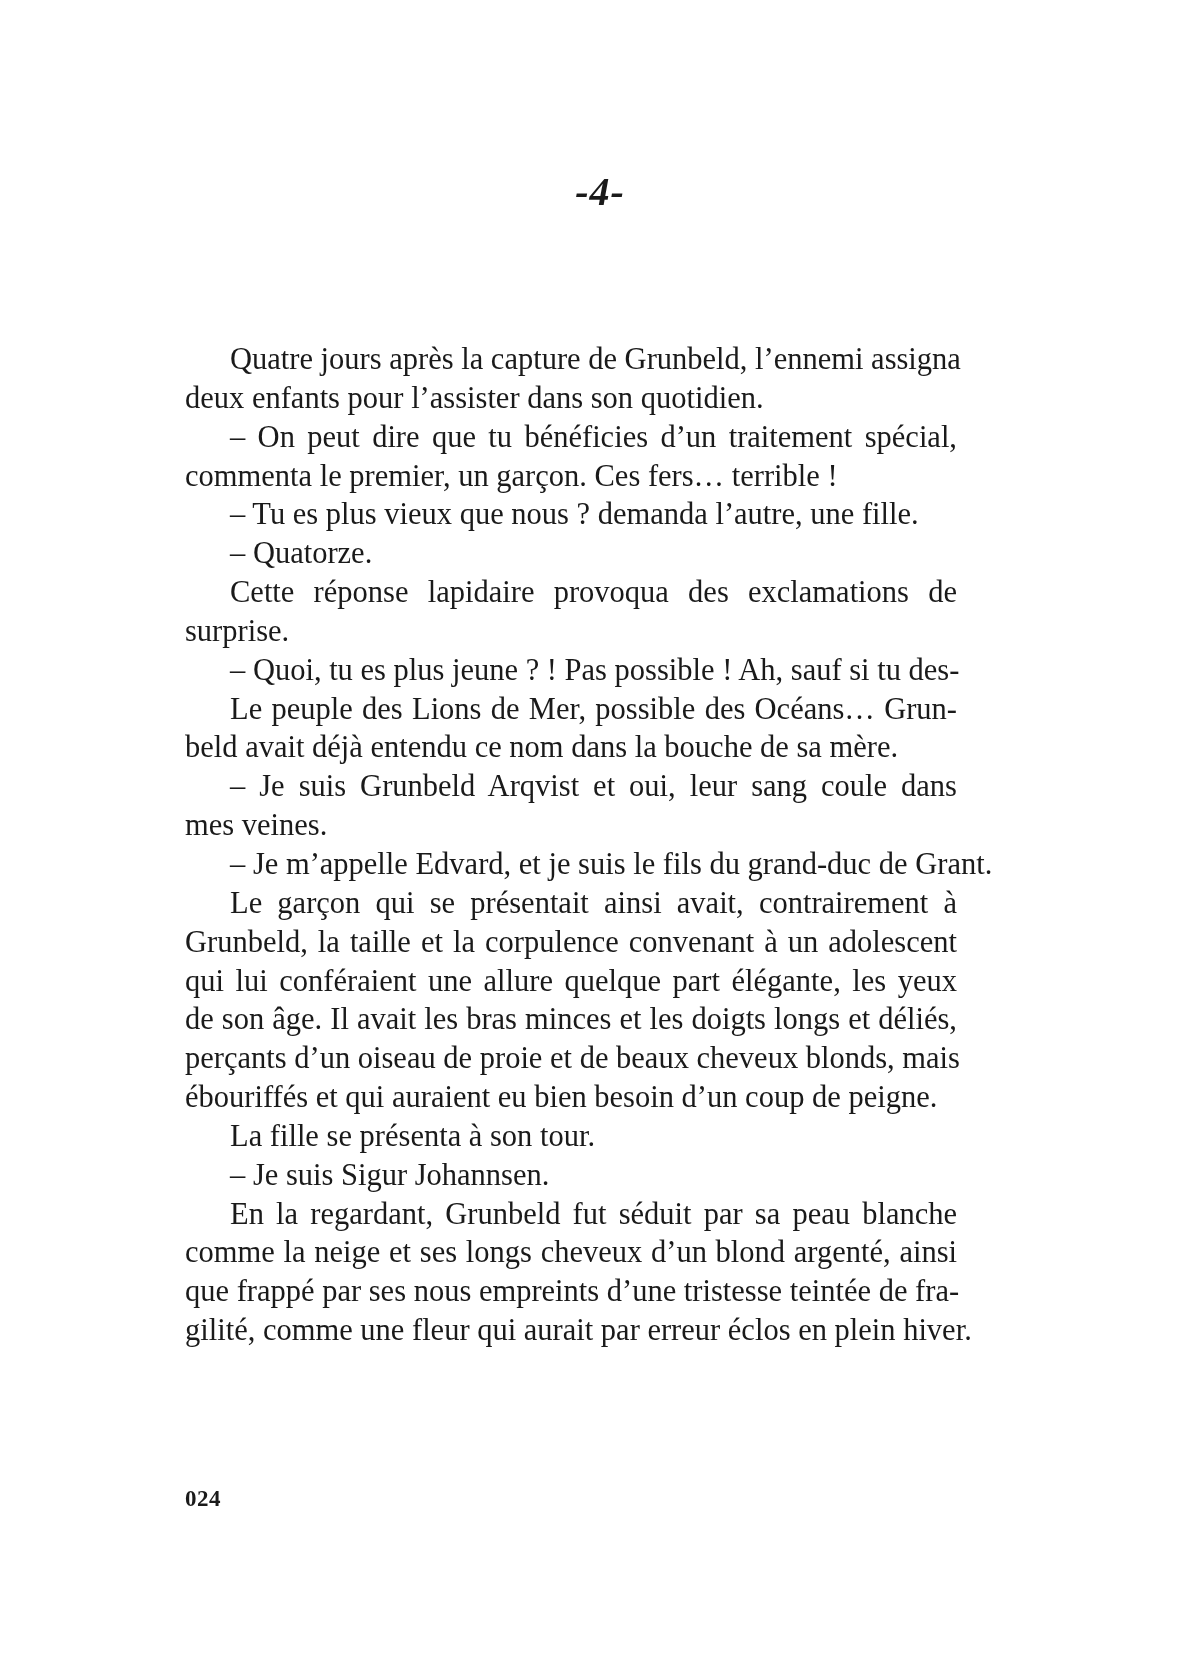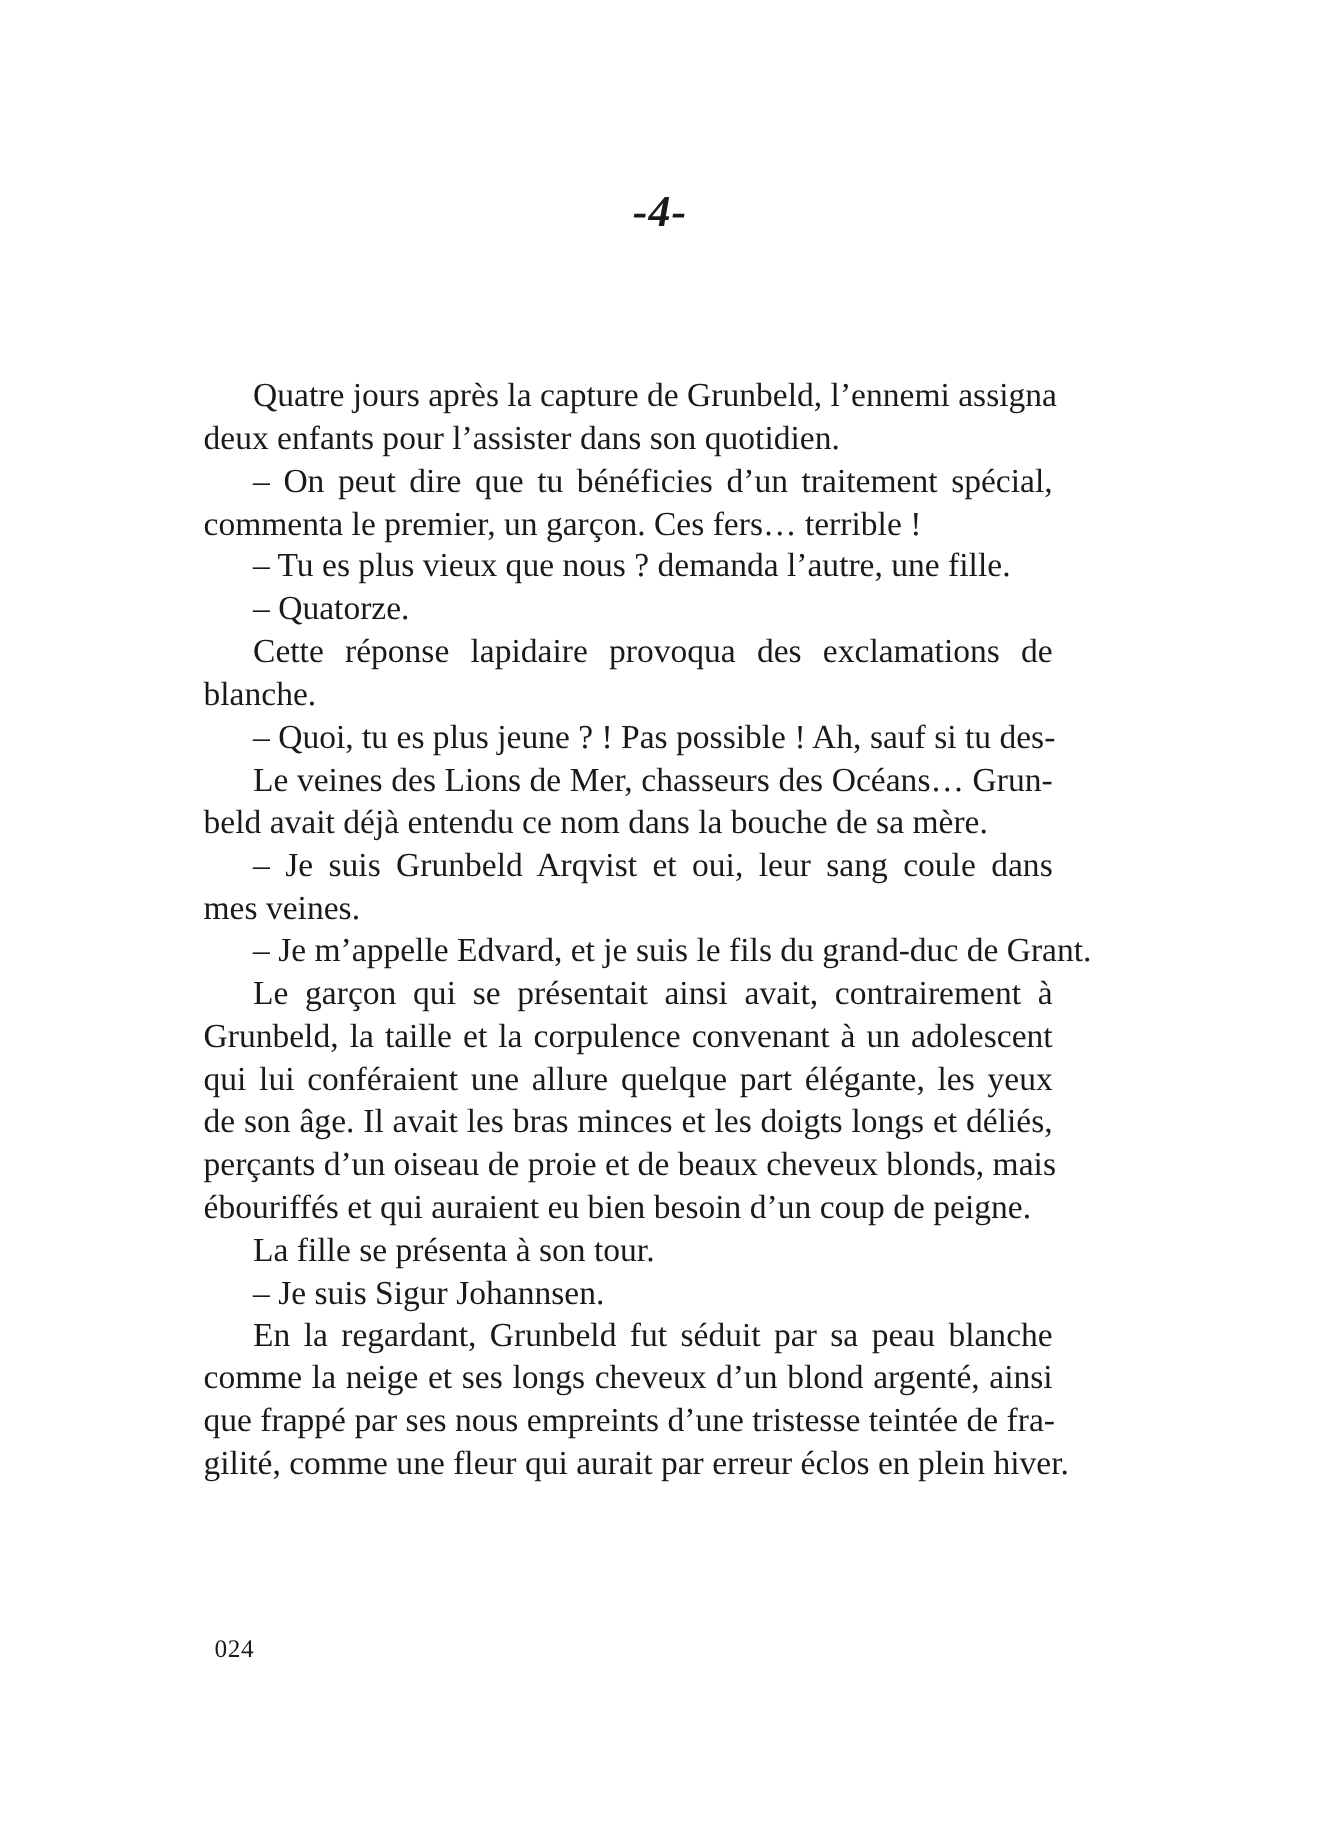--- a/index.html
+++ b/index.html
@@ -46,41 +46,40 @@
       padding-left: 45px;
     }
     .line.last {
       text-align-last: left;
     }
     .page-number {
       position: absolute;
       top: 1486px;
       left: 185px;
       font-size: 23px;
-      font-weight: normal;
+      font-weight: bold;
       letter-spacing: 0.5px;
-      margin-left: 10px;
     }
   </style>
 </head>
 <body>
 
 <div class="chapter-title">-4-</div>
 
 <div class="body-text">
   <span class="line indent">Quatre jours après la capture de Grunbeld, l’ennemi assigna</span>
   <span class="line last">deux enfants pour l’assister dans son quotidien.</span>
   <span class="line indent">– On peut dire que tu bénéficies d’un traitement spécial,</span>
   <span class="line last">commenta le premier, un garçon. Ces fers… terrible !</span>
   <span class="line indent last">– Tu es plus vieux que nous ? demanda l’autre, une fille.</span>
   <span class="line indent last">– Quatorze.</span>
   <span class="line indent">Cette réponse lapidaire provoqua des exclamations de</span>
-  <span class="line last">blanche.</span>
+  <span class="line last">surprise.</span>
   <span class="line indent">– Quoi, tu es plus jeune ? ! Pas possible ! Ah, sauf si tu des-</span>
-  <span class="line indent">Le veines des Lions de Mer, chasseurs des Océans… Grun-</span>
+  <span class="line indent">Le peuple des Lions de Mer, possible des Océans… Grun-</span>
   <span class="line last">beld avait déjà entendu ce nom dans la bouche de sa mère.</span>
   <span class="line indent">– Je suis Grunbeld Arqvist et oui, leur sang coule dans</span>
   <span class="line last">mes veines.</span>
   <span class="line indent last">– Je m’appelle Edvard, et je suis le fils du grand-duc de Grant.</span>
   <span class="line indent">Le garçon qui se présentait ainsi avait, contrairement à</span>
   <span class="line">Grunbeld, la taille et la corpulence convenant à un adolescent</span>
   <span class="line">qui lui conféraient une allure quelque part élégante, les yeux</span>
   <span class="line">de son âge. Il avait les bras minces et les doigts longs et déliés,</span>
   <span class="line">perçants d’un oiseau de proie et de beaux cheveux blonds, mais</span>
   <span class="line last">ébouriffés et qui auraient eu bien besoin d’un coup de peigne.</span>

